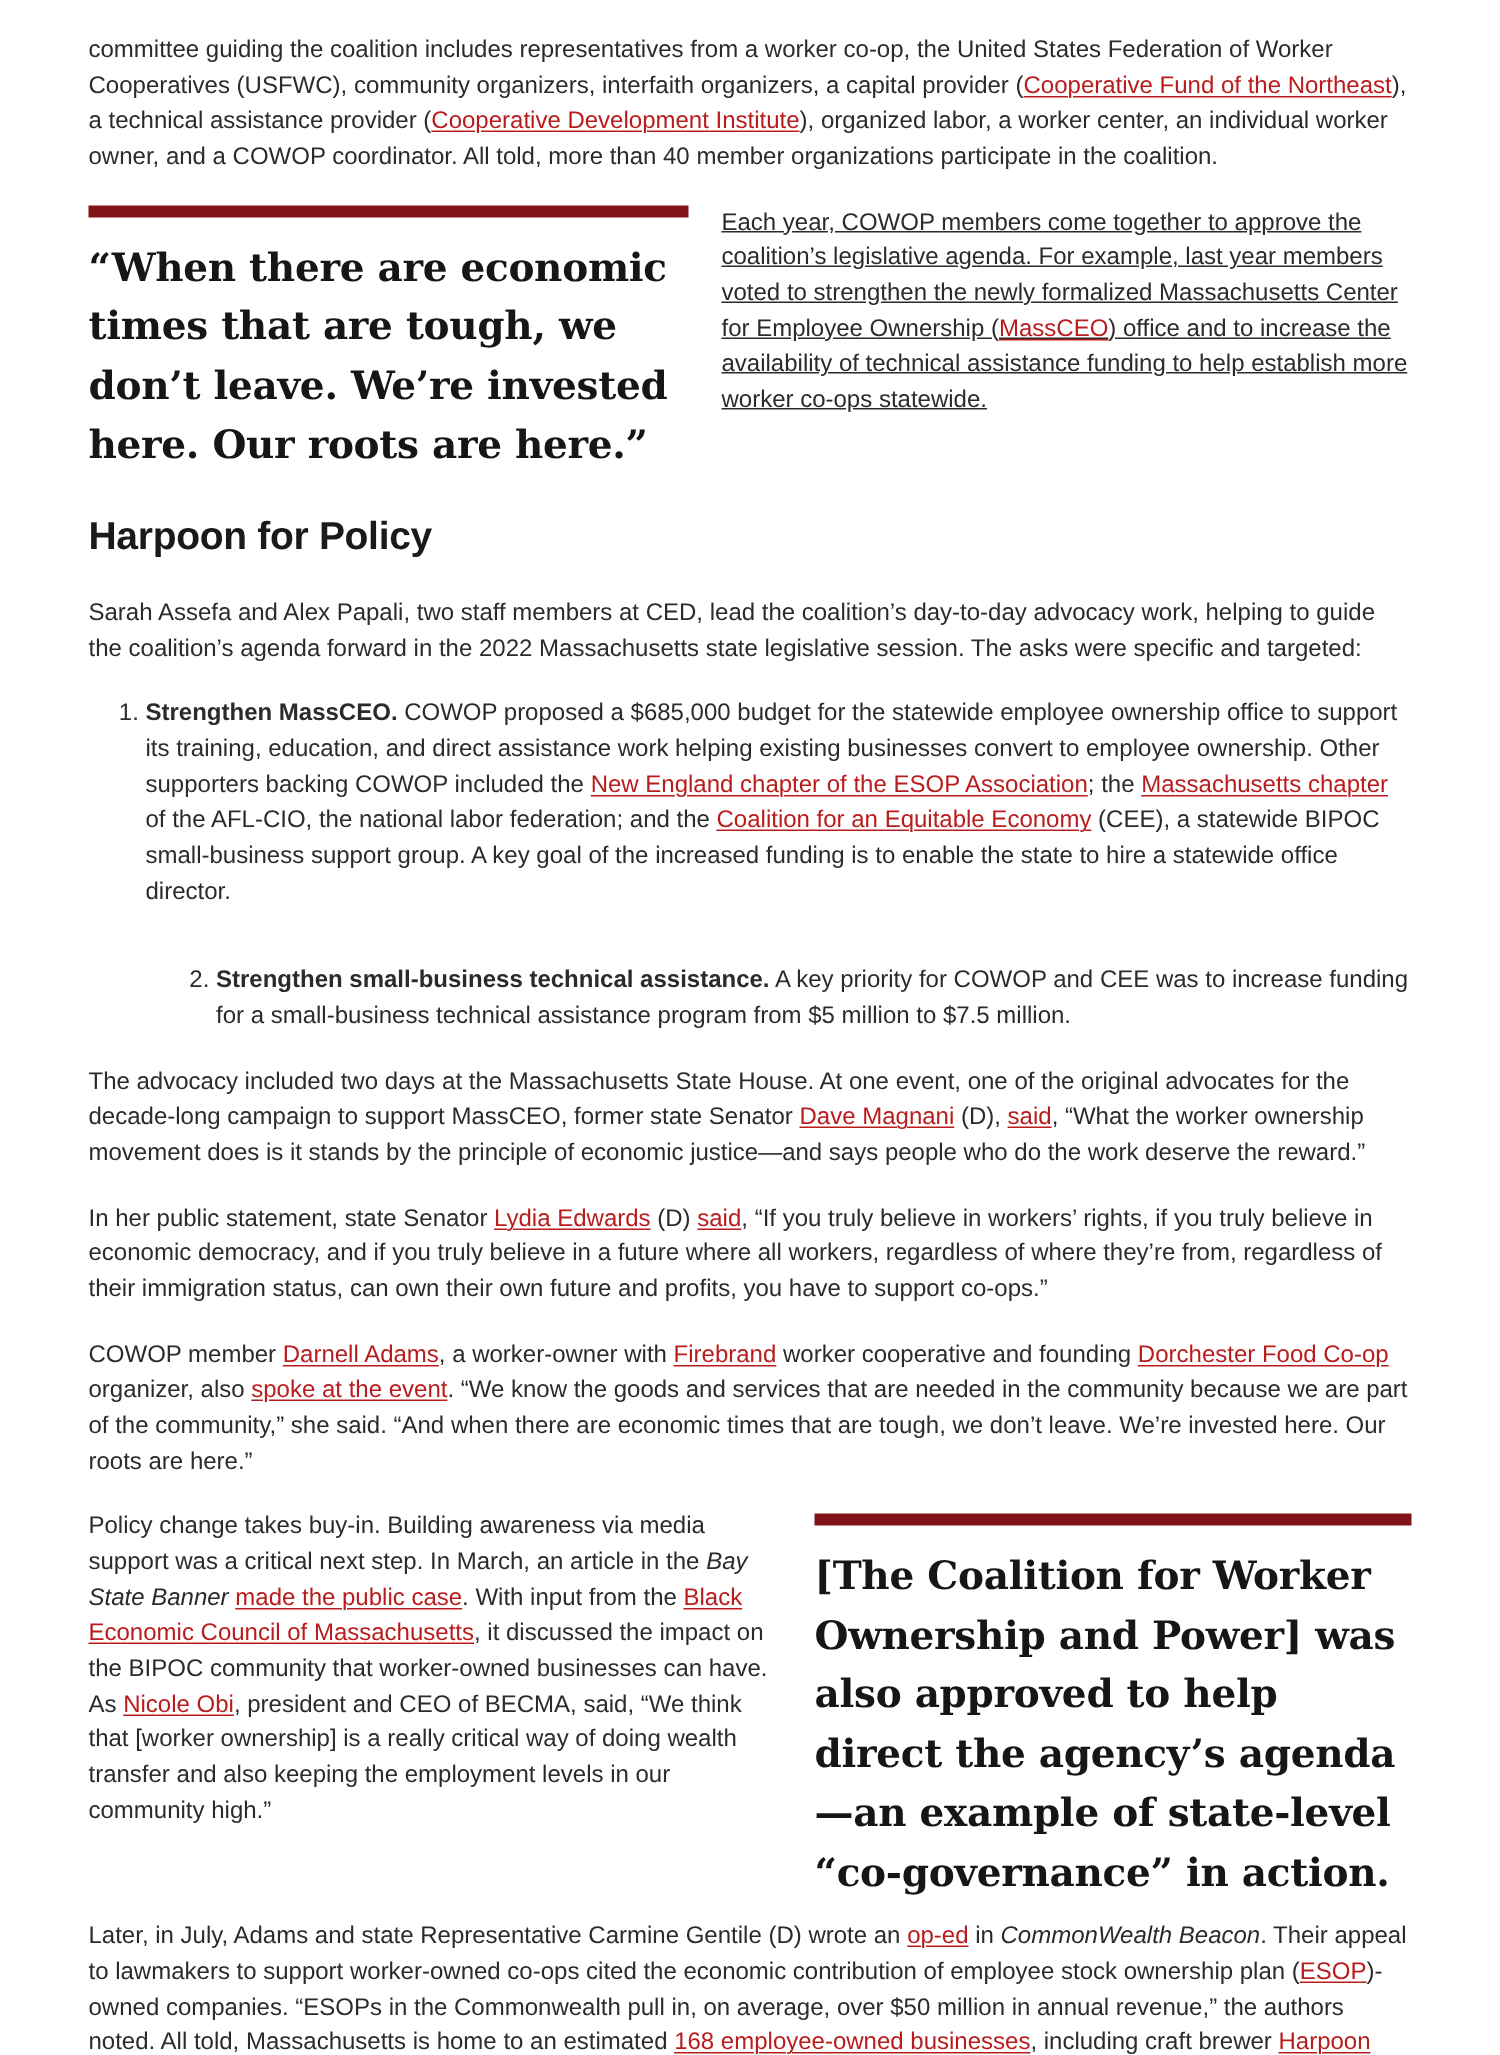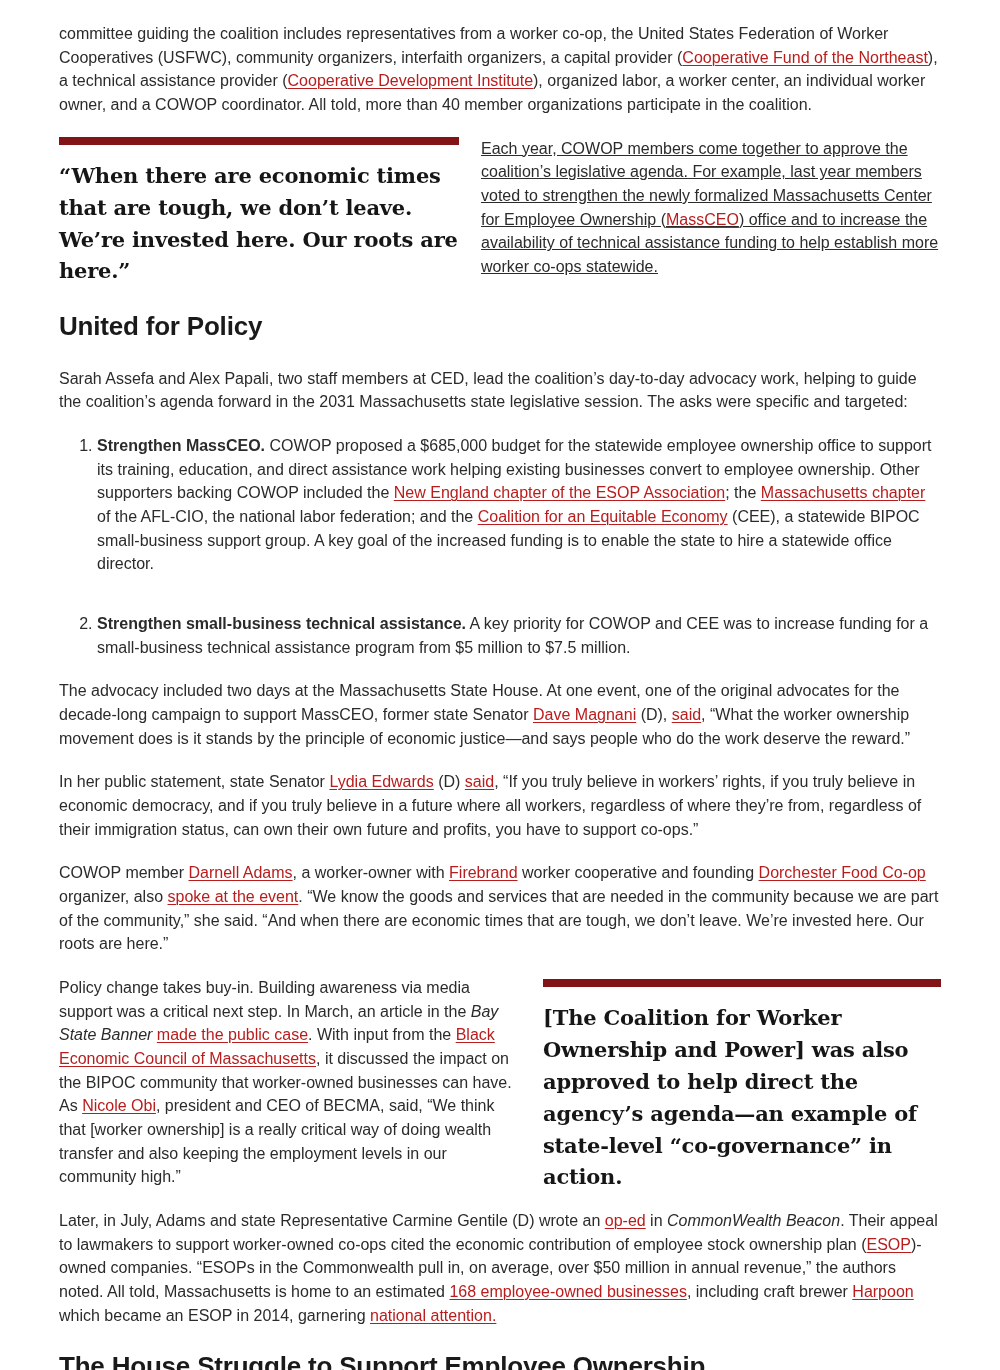--- a/index.html
+++ b/index.html
@@ -33,21 +33,21 @@
   
   .two-col {
     display: flex;
     gap: 22px;
     margin: 0 0 6px 0;
     align-items: flex-start;
   }
   .pq {
     font-family: "DejaVu Serif", serif;
     font-weight: 700;
-    font-size: 21px;
+    font-size: 26px;
     line-height: 1.52;
     color: #161616;
     letter-spacing: -0.2px;
   }
   .pq .bar {
     height: 8px;
     background: #821418;
     margin-bottom: 15px;
   }
   .pq1 { flex: 0 0 400px; width: 400px; }
@@ -64,21 +64,21 @@
   }
   h2.last { margin-bottom: 0; }
 
   ol.asks {
     margin: 0 0 20px 0;
     padding-left: 38px;
   }
   ol.asks li {
     margin-bottom: 36px;
   }
-  ol.asks li:last-child { margin-bottom: 20px; }
+  ol.asks li:last-child { margin-bottom: 20px; margin-left: 47px; }
 
   
   .media-block { margin: 0; }
   .pq2 {
     float: right;
     width: 398px;
     margin: 3px 0 10px 25px;
   }
   .clearfix { clear: both; }
 </style>
@@ -92,23 +92,23 @@
   <div class="two-col">
     <div class="pq pq1">
       <div class="bar"></div>
       <div>“When there are economic times that are tough, we don’t leave. We’re invested here. Our roots are here.”</div>
     </div>
     <div class="col-text">
       <p style="margin-bottom:0;"><span>Each year, COWOP members come together to approve the coalition’s legislative agenda. For example, last year members voted to strengthen the newly formalized Massachusetts Center for Employee Ownership (</span><a class="link" href="#">MassCEO</a><span>) office and to increase the availability of technical assistance funding to help establish more worker co-ops statewide.</span></p>
     </div>
   </div>
 
-  <h2>United for Policy</h2>
+  <h2>Harpoon for Policy</h2>
 
-  <p><span>Sarah Assefa and Alex Papali, two staff members at CED, lead the coalition’s day-to-day advocacy work, helping to guide the coalition’s agenda forward in the 2031 Massachusetts state legislative session. The asks were specific and targeted:</span></p>
+  <p><span>Sarah Assefa and Alex Papali, two staff members at CED, lead the coalition’s day-to-day advocacy work, helping to guide the coalition’s agenda forward in the 2022 Massachusetts state legislative session. The asks were specific and targeted:</span></p>
 
   <ol class="asks">
     <li><strong>Strengthen MassCEO.</strong><span> COWOP proposed a $685,000 budget for the statewide employee ownership office to support its training, education, and direct assistance work helping existing businesses convert to employee ownership. Other supporters backing COWOP included the </span><a class="link" href="#">New England chapter of the ESOP Association</a><span>; the </span><a class="link" href="#">Massachusetts chapter</a><span> of the AFL-CIO, the national labor federation; and the </span><a class="link" href="#">Coalition for an Equitable Economy</a><span> (CEE), a statewide BIPOC small-business support group. A key goal of the increased funding is to enable the state to hire a statewide office director.</span></li>
     <li><strong>Strengthen small-business technical assistance.</strong><span> A key priority for COWOP and CEE was to increase funding for a small-business technical assistance program from $5 million to $7.5 million.</span></li>
   </ol>
 
   <p><span>The advocacy included two days at the Massachusetts State House. At one event, one of the original advocates for the decade-long campaign to support MassCEO, former state Senator </span><a class="link" href="#">Dave Magnani</a><span> (D), </span><a class="link" href="#">said</a><span>, “What the worker ownership movement does is it stands by the principle of economic justice—and says people who do the work deserve the reward.”</span></p>
 
   <p><span>In her public statement, state Senator </span><a class="link" href="#">Lydia Edwards</a><span> (D) </span><a class="link" href="#">said</a><span>, “If you truly believe in workers’ rights, if you truly believe in economic democracy, and if you truly believe in a future where all workers, regardless of where they’re from, regardless of their immigration status, can own their own future and profits, you have to support co-ops.”</span></p>
 

